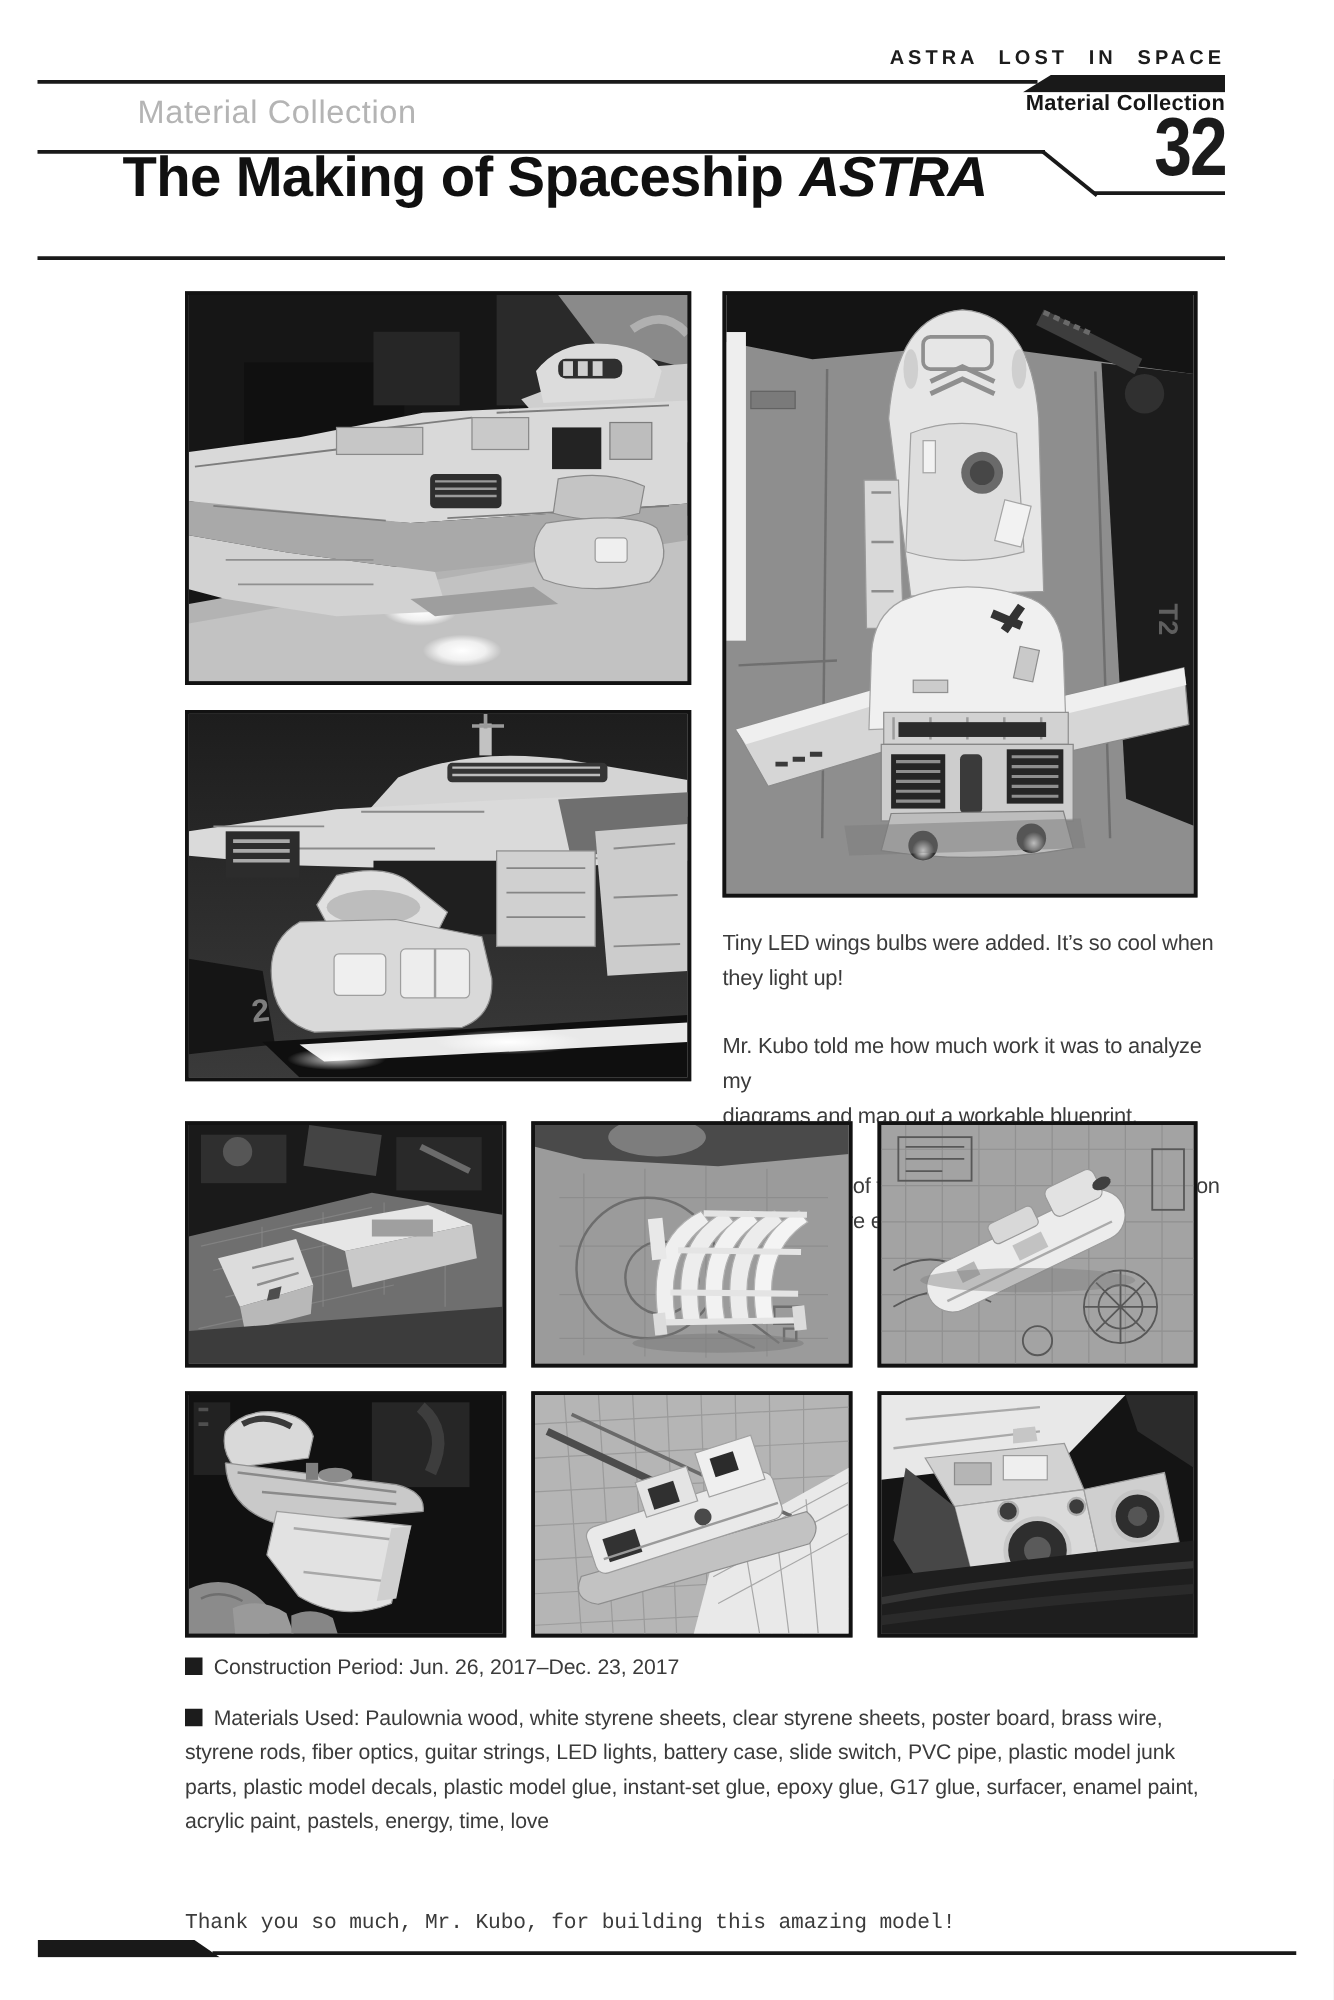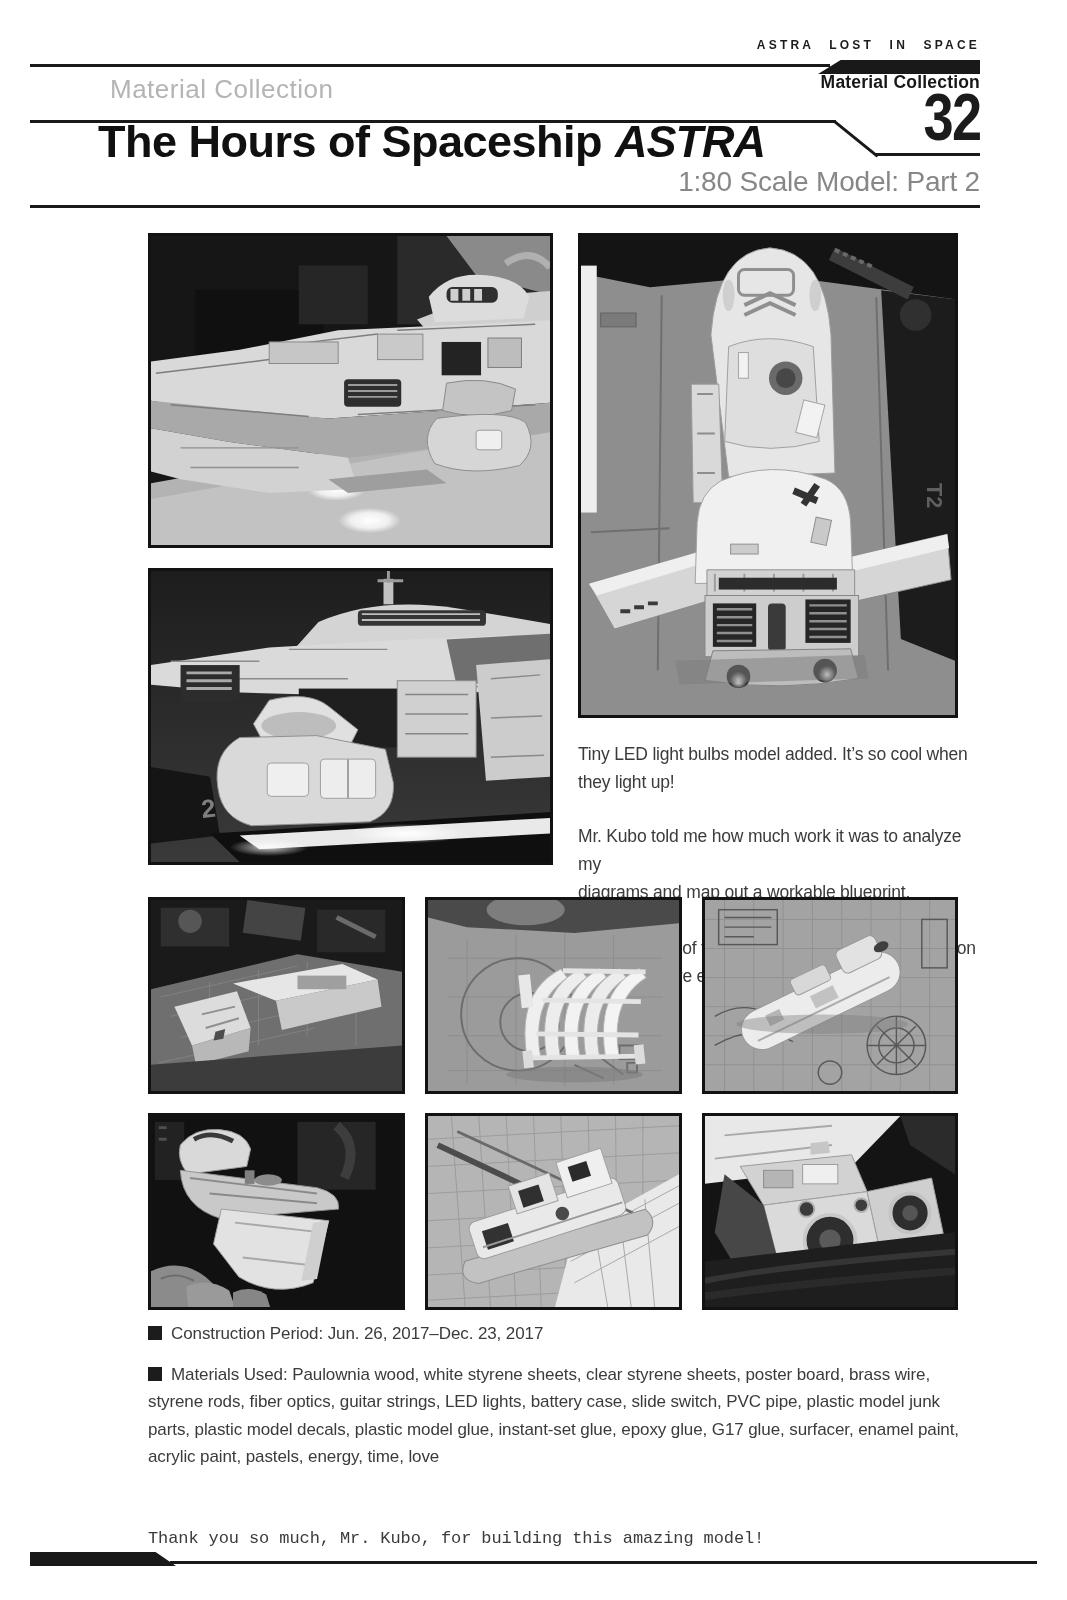--- a/index.html
+++ b/index.html
@@ -6,21 +6,21 @@
   .page{
     position:relative;width:1067px;height:1600px;margin:0 auto;
     background:#ffffff;overflow:hidden;
     font-family:"Liberation Sans","DejaVu Sans",sans-serif;
     color:#3b3b3b;
   }
   .rule{position:absolute;background:#191919;height:3px;}
   
   .brand{
     position:absolute;right:87px;top:38px;
-    font-size:12px;font-weight:bold;color:#1c1c1c;
+    font-size:16px;font-weight:bold;color:#1c1c1c;
     letter-spacing:3.2px;word-spacing:9px;white-space:nowrap;
   }
   .bar-top{
     position:absolute;left:818px;top:60px;width:162px;height:14px;
     background:#191919;
     clip-path:polygon(14% 0,100% 0,100% 100%,0 100%);
   }
   .series-label{
     position:absolute;left:110px;top:74px;
     font-size:26px;color:#b4b4b4;letter-spacing:0.5px;
@@ -89,22 +89,21 @@
   <div class="bar-top"></div>
 
   <div class="series-label">Material Collection</div>
   <div class="corner-label">Material Collection</div>
   <div class="issue-number">32</div>
 
   <div class="rule" style="left:30px;top:120px;width:806px;"></div>
   <div class="diag"></div>
   <div class="rule" style="left:875px;top:153px;width:105px;"></div>
 
-  <div class="page-title"><span>The Hours of Spaceship</span><span class="accent">ASTRA</span></div>
-  <div class="subtitle">1:80 Scale Model: Part 2</div>
+  <div class="page-title"><span>The Making of Spaceship</span><span class="accent">ASTRA</span></div>
   <div class="rule" style="left:30px;top:205px;width:950px;"></div>
 
   <figure class="photo" style="left:148px;top:233px;width:405px;height:315px;" role="img" aria-label="Finished 1:80 Astra model, full side view on workbench with lit table">
     <svg viewBox="0 0 405 315" preserveAspectRatio="none">
       <defs>
         <radialGradient id="gA" cx="50%" cy="50%" r="50%">
           <stop offset="0%" stop-color="#ffffff"></stop>
             <stop offset="60%" stop-color="#ffffff" stop-opacity=".75"></stop>
             <stop offset="100%" stop-color="#ffffff" stop-opacity="0"></stop>
         </radialGradient>
@@ -239,21 +238,21 @@
       <path d="M134,420 l140,-2 8,30 q-78,14 -156,2 z" fill="#bdbdbd" stroke="#828282"></path>
       <circle cx="160" cy="446" r="12" fill="#2e2e2e"></circle>
         <circle cx="248" cy="440" r="12" fill="#2e2e2e"></circle>
       <circle cx="160" cy="450" r="9" fill="url(#gC)"></circle>
         <circle cx="250" cy="444" r="9" fill="url(#gC)"></circle>
       <polygon points="96,430 288,424 292,448 100,454" fill="#7c7c7c" opacity=".5"></polygon>
     </svg>
   </figure>
 
   <div class="cap-block">
-    <p class="cap">Tiny LED light bulbs model added. It’s so cool when
+    <p class="cap">Tiny LED wings bulbs were added. It’s so cool when
 they light up!</p>
     <p class="cap">Mr. Kubo told me how much work it was to analyze my
 diagrams and map out a workable blueprint. Apparently
 the curvature of the bridge and the smaller details on
 the wings were especially difficult to build.</p>
   </div>
 
   <figure class="photo" style="left:148px;top:897px;width:257px;height:197px;" role="img" aria-label="Early wooden and styrene hull blocks on a cutting mat">
     <svg viewBox="0 0 257 197" preserveAspectRatio="none">
       <rect width="257" height="197" fill="#1a1a1a"></rect>

